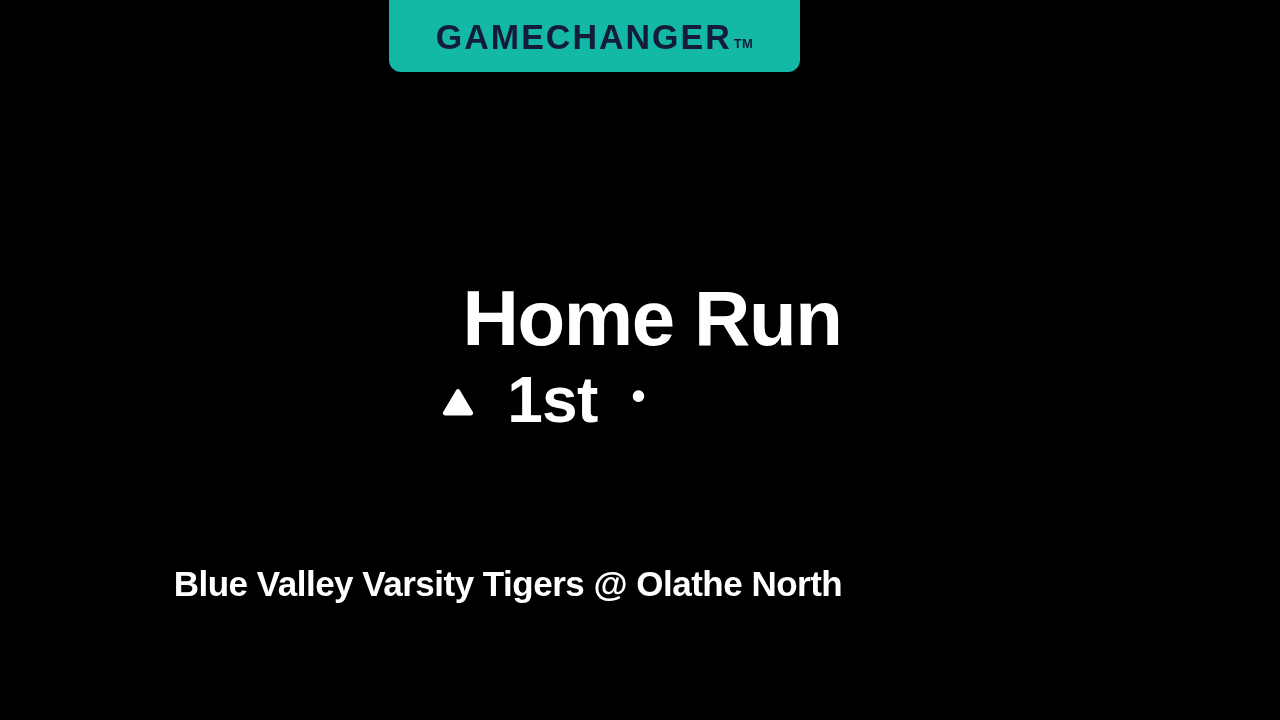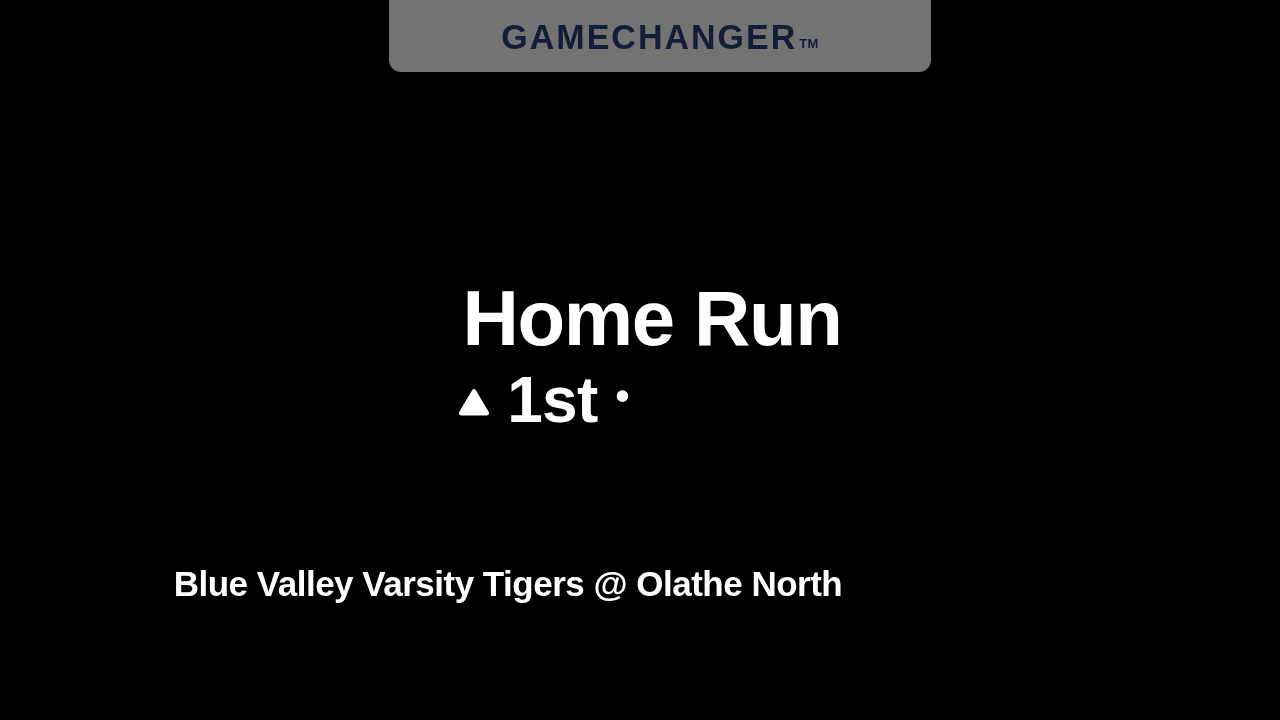--- a/index.html
+++ b/index.html
@@ -20,23 +20,23 @@
     width: 1280px;
     height: 720px;
     background: #000000;
   }
 
   
   .brand-card {
     position: absolute;
     left: 389px;
     top: 0px;
-    width: 542px;
+    width: 411px;
     height: 72px;
-    background: #737373;
+    background: #14b8a6;
     border-bottom-left-radius: 12px;
     border-bottom-right-radius: 12px;
     display: flex;
     align-items: center;
     justify-content: center;
   }
 
   .brand-lockup {
     display: flex;
     align-items: baseline;
@@ -97,21 +97,21 @@
   }
 
   .play-detail {
     position: absolute;
     top: 368px;
     left: 0;
     width: 1104px;
     display: flex;
     align-items: center;
     justify-content: center;
-    gap: 0px;
+    gap: 16px;
     color: #ffffff;
     font-family: "Liberation Sans", sans-serif;
     font-size: 64px;
     font-weight: 600;
     letter-spacing: -0.8px;
     line-height: 1;
     white-space: nowrap;
   }
 
   .inning-arrow {

